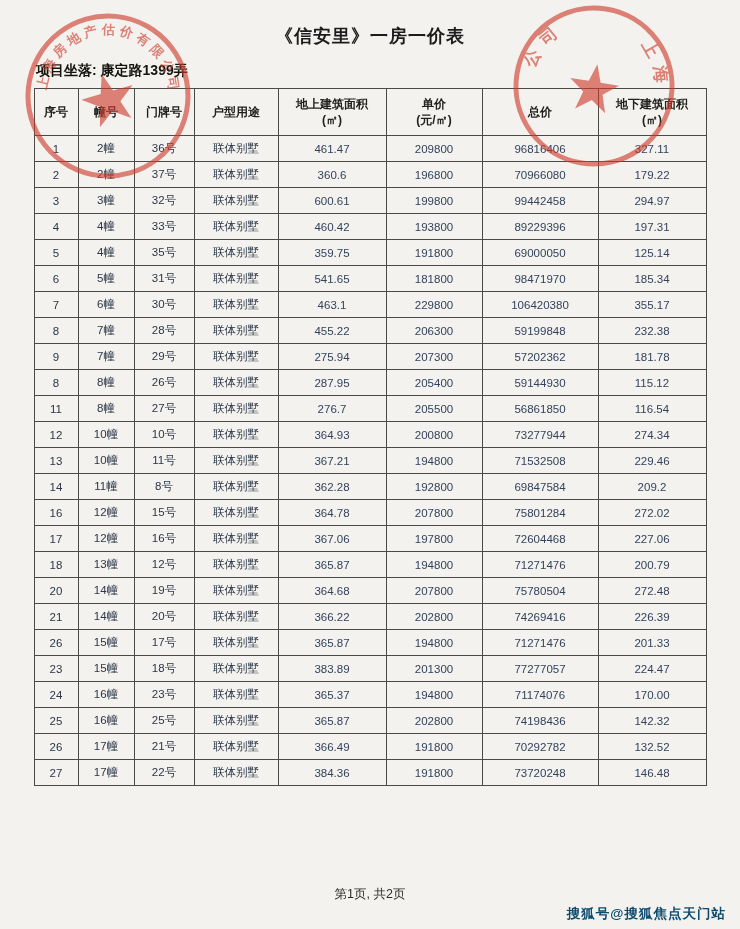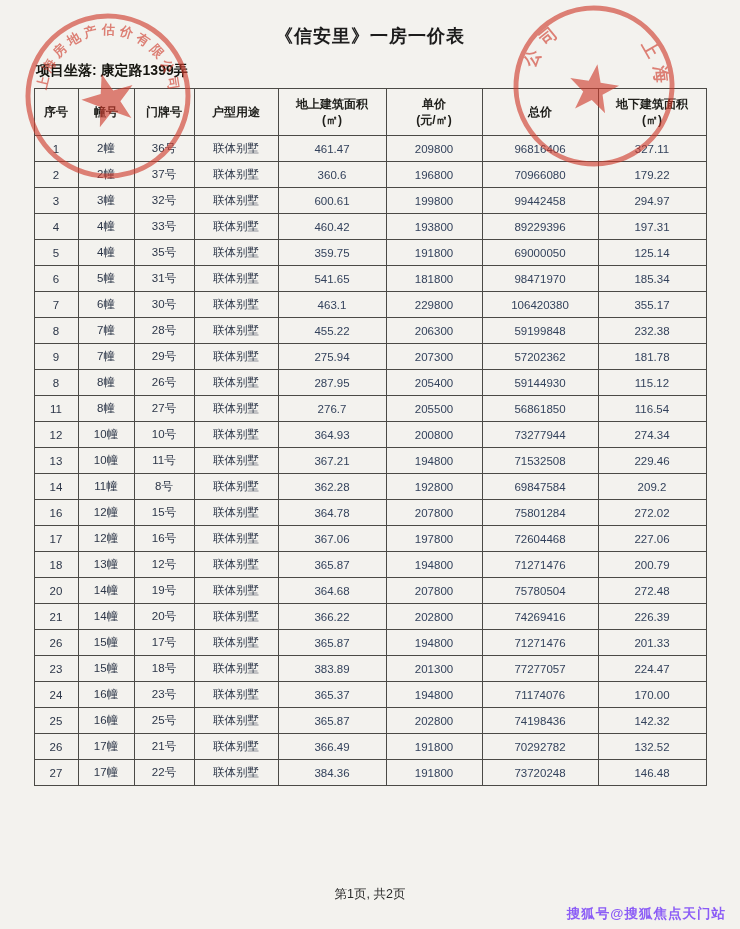--- a/index.html
+++ b/index.html
@@ -61,21 +61,21 @@
     bottom:26px;
     text-align:center;
     font-size:12.5px;
     color:#2a2a2a;
   }
   .watermark{
     position:absolute;
     right:14px;
     bottom:6px;
     font-size:13.5px;
-    color:#8b5cf6;
+    color:#0c4a6e;
     font-weight:bold;
     letter-spacing:1px;
   }
   .seal{
     position:absolute;
     pointer-events:none;
     opacity:0.62;
   }
   .seal.left{left:16px;top:4px;transform:rotate(-16deg);}
   .seal.right{left:502px;top:-6px;transform:rotate(9deg);}

